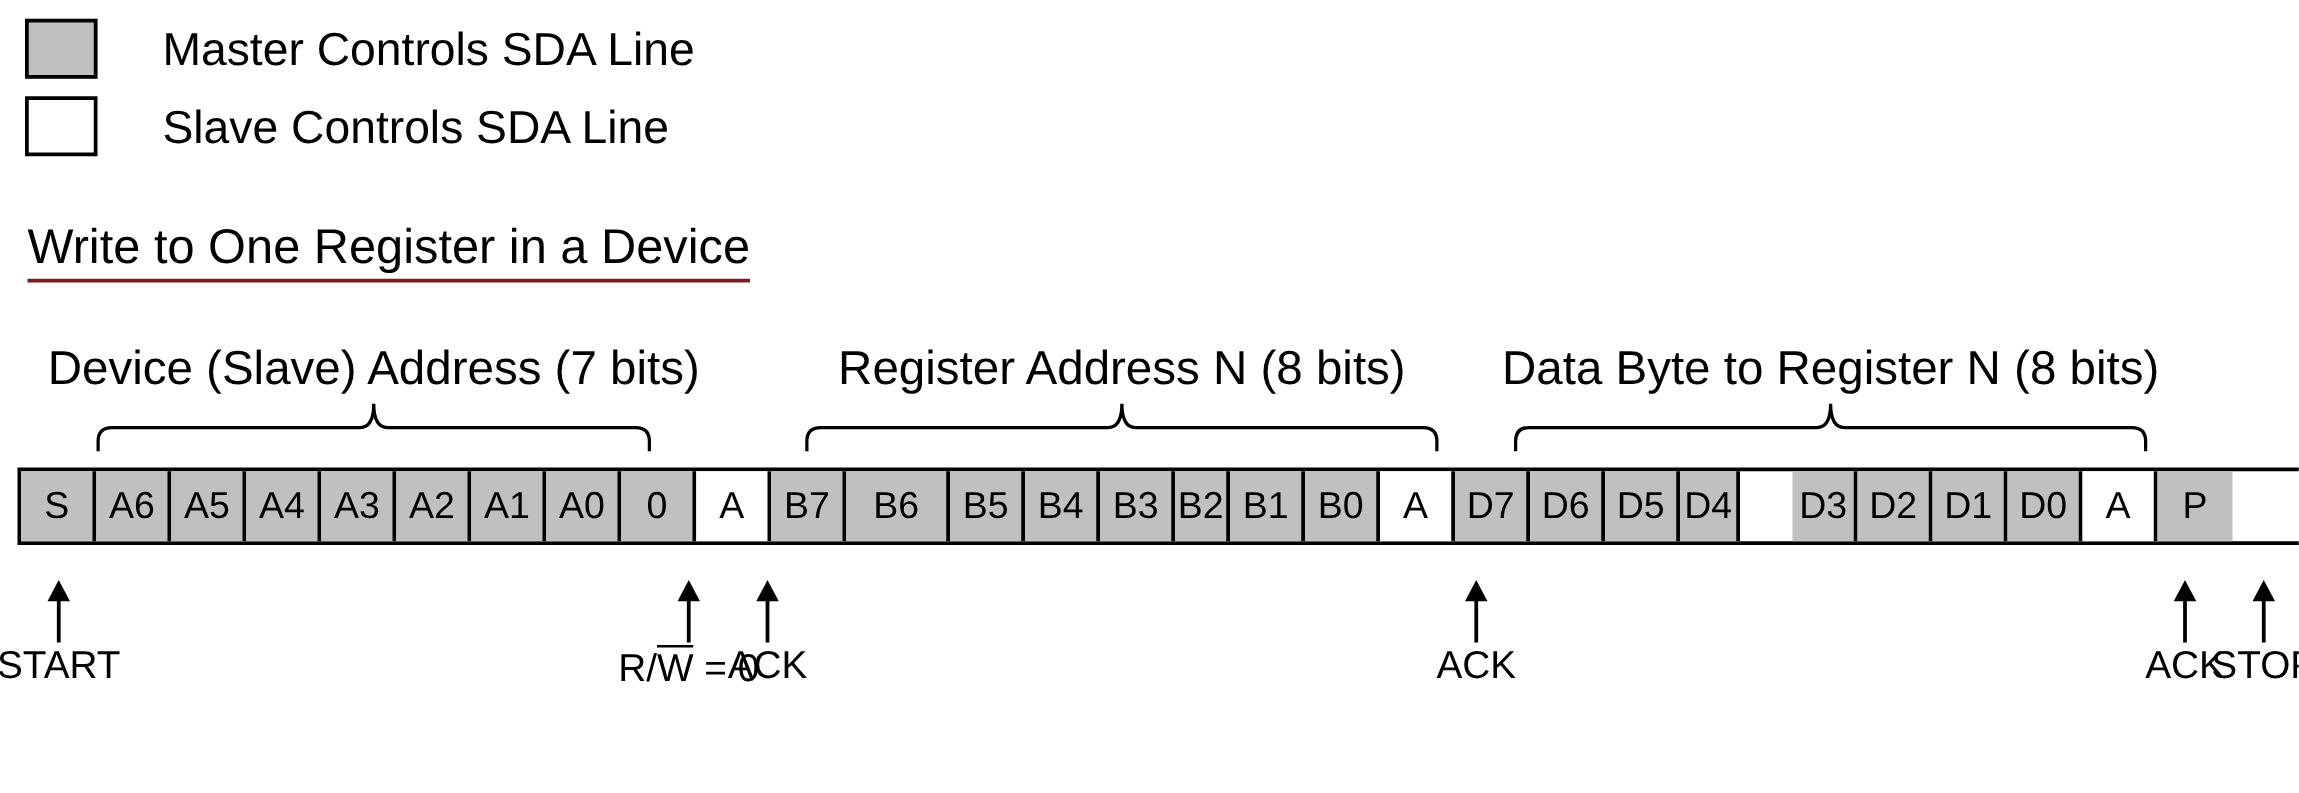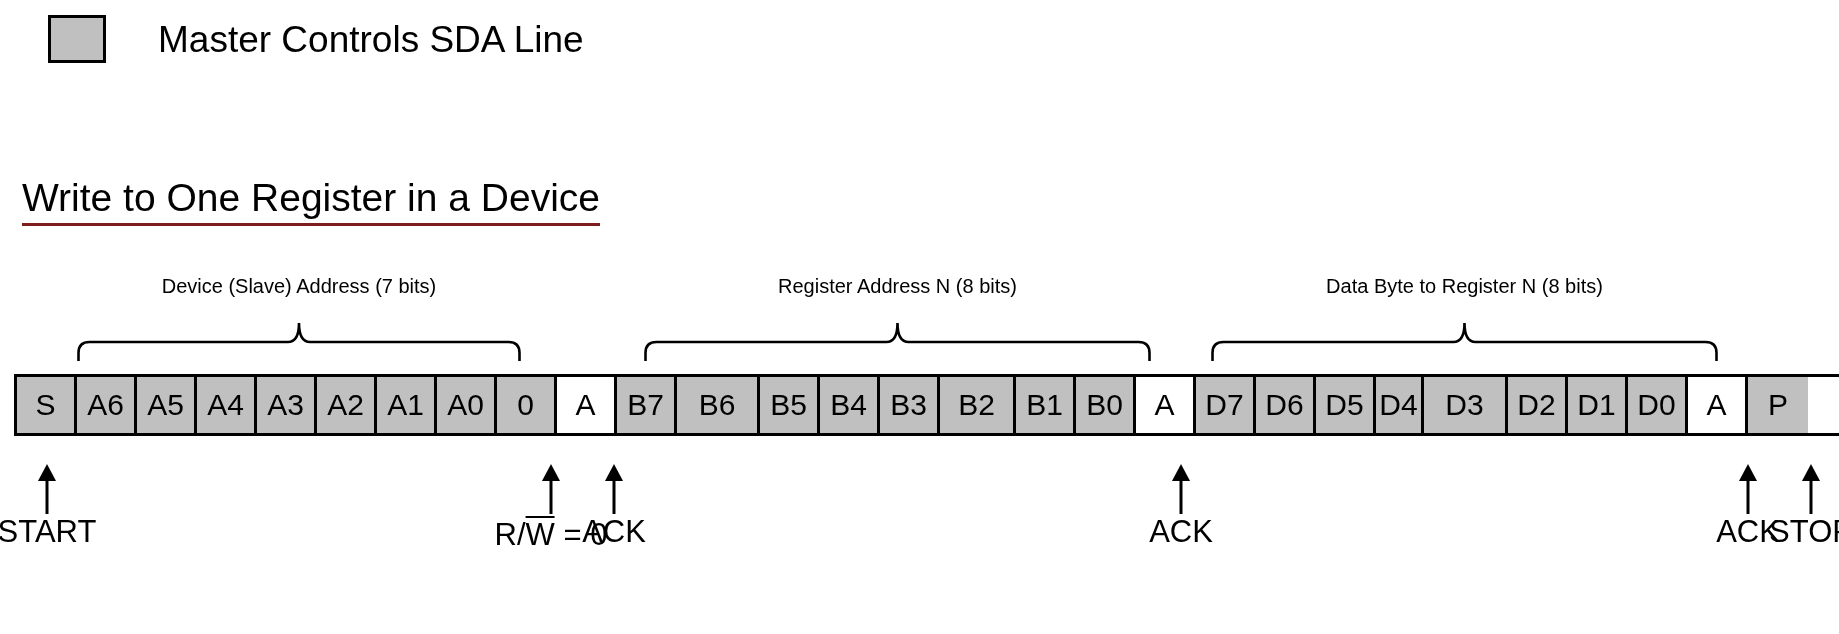--- a/index.html
+++ b/index.html
@@ -21,21 +21,21 @@
     position: absolute;
     left: 0;
     top: 0;
     width: 900px;
   }
   .legend-row {
     display: flex;
     align-items: center;
     height: 62px;
   }
-  .legend-row.first { margin-top: 8px; padding-left: 28px; }
+  .legend-row.first { margin-top: 8px; }
   .legend-swatch {
     width: 58px;
     height: 48px;
     border: 3px solid #000000;
     box-sizing: border-box;
     margin-left: 20px;
     flex: 0 0 auto;
   }
   .legend-swatch.master { background: #c0c0c0; }
   .legend-swatch.slave  { background: #ffffff; }
@@ -64,21 +64,21 @@
     position: absolute;
     left: 14px;
     top: 276px;
     width: 1812px;
     height: 190px;
   }
 
   .group-label {
     position: absolute;
     top: 0;
-    font-size: 20px;
+    font-size: 38px;
     line-height: 1;
     white-space: nowrap;
     text-align: center;
     transform: translateX(-50%);
   }
 
   #brace-layer {
     position: absolute;
     left: 0;
     top: 44px;
@@ -134,20 +134,24 @@
     padding-top: 1px;
   }
 </style>
 </head>
 <body>
 
 <div id="legend">
   <div class="legend-row first">
     <div class="legend-swatch master"></div>
     <div class="legend-label">Master Controls SDA Line</div>
+  </div>
+  <div class="legend-row">
+    <div class="legend-swatch slave"></div>
+    <div class="legend-label">Slave Controls SDA Line</div>
   </div>
 </div>
 
 <div id="diagram-title">Write to One Register in a Device</div>
 
 <div id="frame-area">
   <div id="group-labels">
       <div class="group-label" style="left: 285px;">Device (Slave) Address (7 bits)</div>
       <div class="group-label" style="left: 883.5px;">Register Address N (8 bits)</div>
       <div class="group-label" style="left: 1450.5px;">Data Byte to Register N (8 bits)</div>
@@ -166,29 +170,29 @@
       <div class="cell master" style="width: 60px;">A2</div>
       <div class="cell master" style="width: 60px;">A1</div>
       <div class="cell master" style="width: 60px;">A0</div>
       <div class="cell master" style="width: 60px;">0</div>
       <div class="cell slave" style="width: 60px;">A</div>
       <div class="cell master" style="width: 60px;">B7</div>
       <div class="cell master" style="width: 83px;">B6</div>
       <div class="cell master" style="width: 60px;">B5</div>
       <div class="cell master" style="width: 60px; text-align: center;">B4</div>
       <div class="cell master" style="width: 60px;">B3</div>
-      <div class="cell master" style="width: 76px;">B2</div>
+      <div class="cell master" style="width: 44px;">B2</div>
       <div class="cell master" style="width: 60px;">B1</div>
       <div class="cell master" style="width: 60px;">B0</div>
       <div class="cell slave" style="width: 60px;">A</div>
       <div class="cell master" style="width: 60px;">D7</div>
       <div class="cell master" style="width: 60px;">D6</div>
       <div class="cell master" style="width: 60px;">D5</div>
       <div class="cell master" style="width: 48px;">D4</div>
-      <div class="cell master" style="width: 84px;">D3</div>
+      <div class="cell master" style="width: 52px; margin-left: 42px;">D3</div>
       <div class="cell master" style="width: 60px;">D2</div>
       <div class="cell master" style="width: 60px;">D1</div>
       <div class="cell master" style="width: 60px;">D0</div>
       <div class="cell slave" style="width: 60px;">A</div>
       <div class="cell master" style="width: 60px;">P</div>
     </div>
 </div>
 
 <svg id="callout-layer" viewBox="0 0 1812 60" preserveAspectRatio="none">
     <g>

